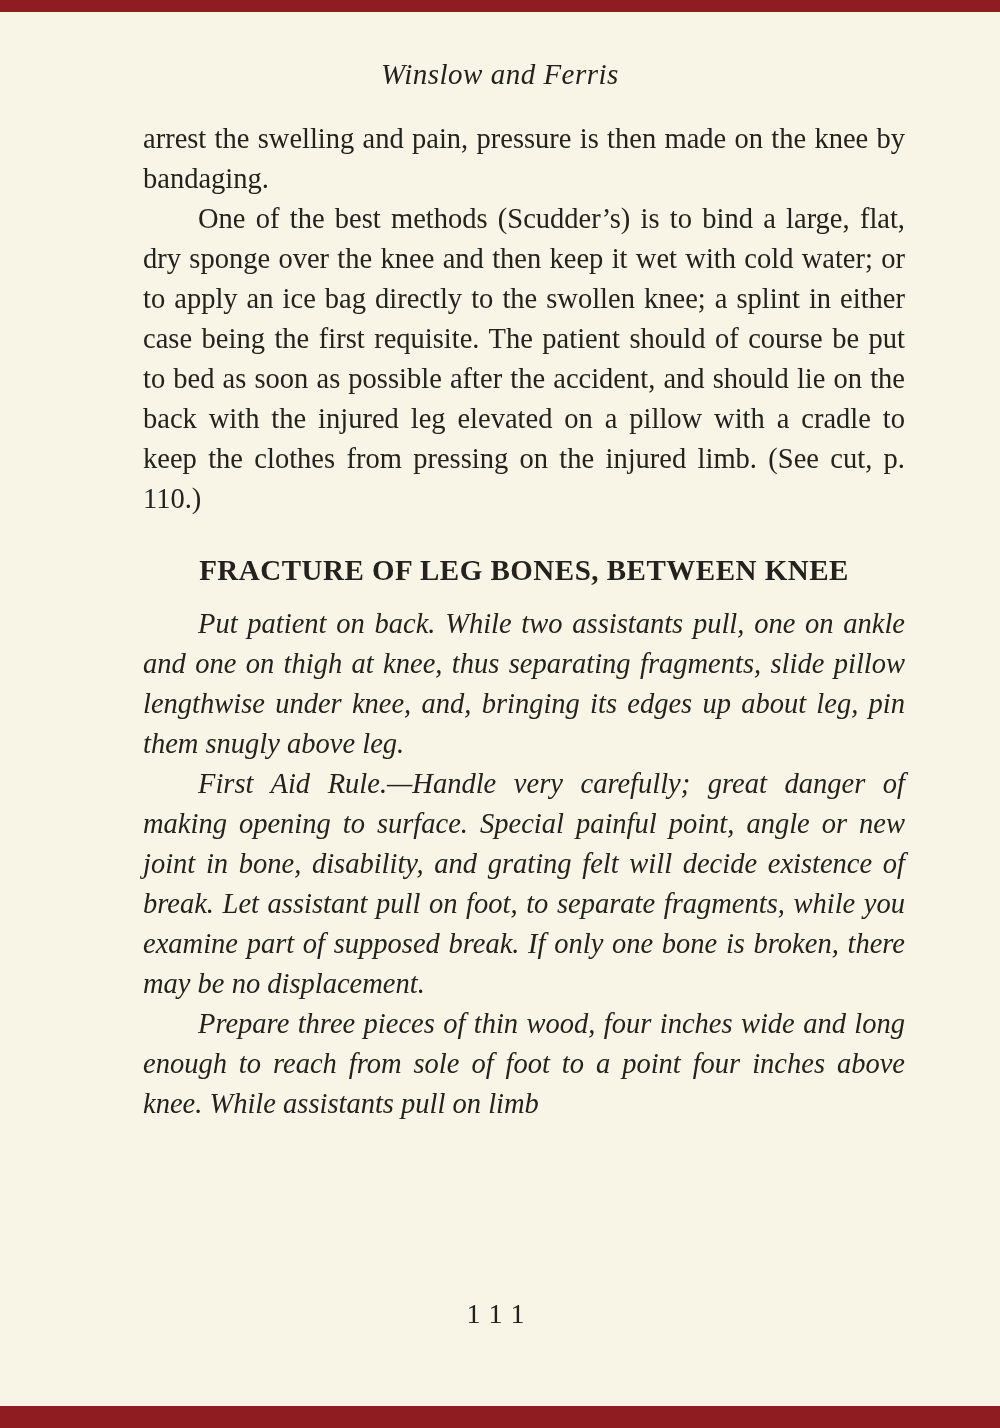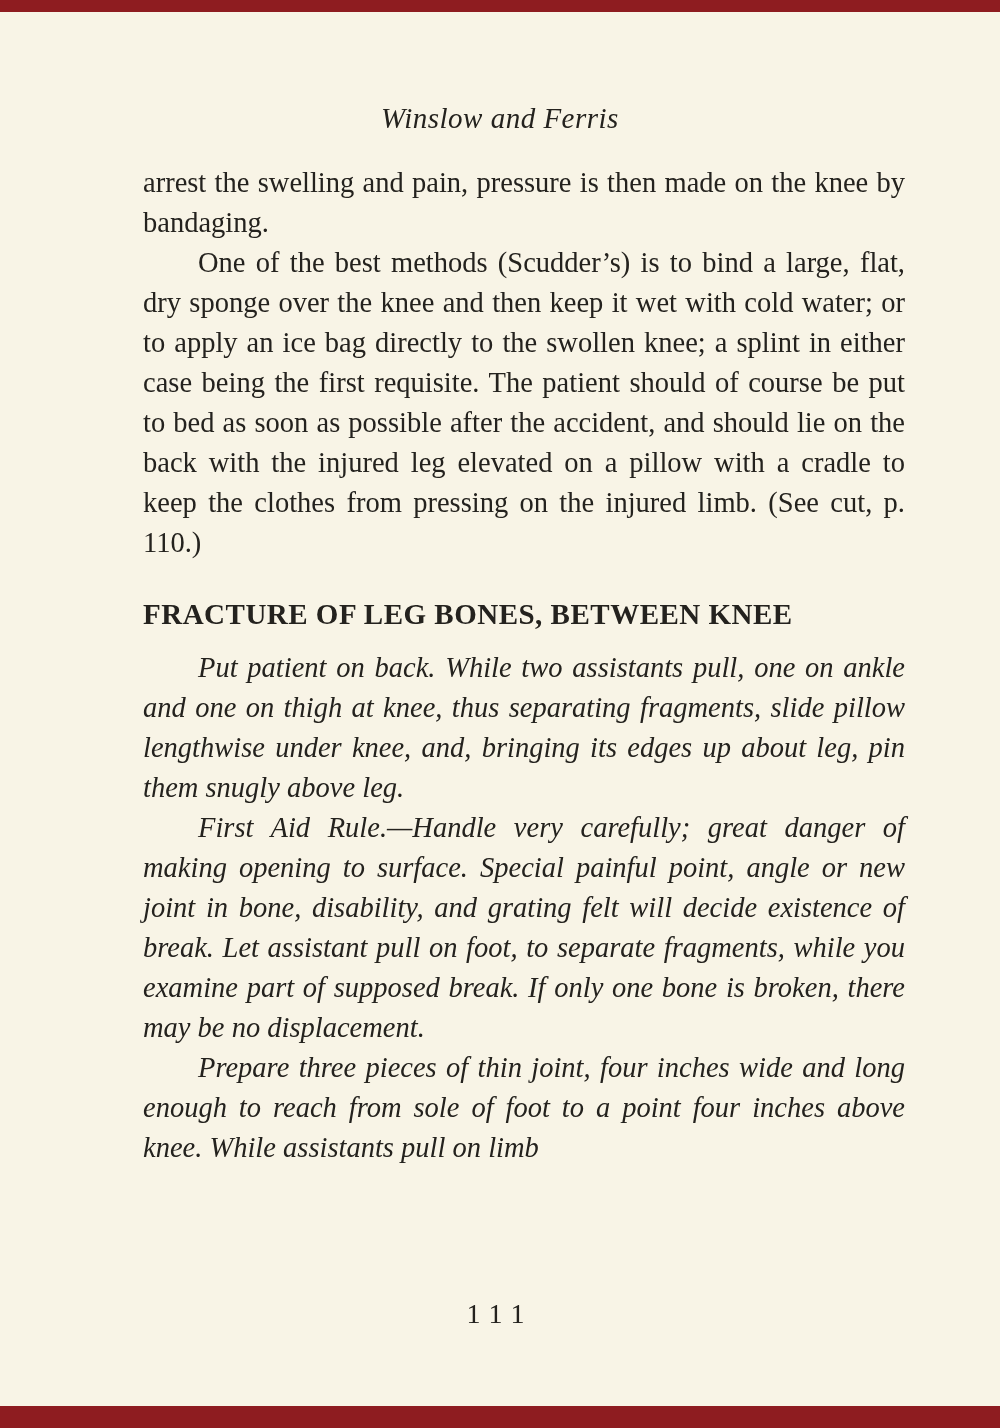--- a/index.html
+++ b/index.html
@@ -24,21 +24,20 @@
   .edge-top { top: 0; height: 12px; }
   .edge-bottom { bottom: 0; height: 22px; }
 
   .running-header {
     padding-top: 58px;
     text-align: center;
     font-style: italic;
     font-size: 29px;
     letter-spacing: 0.5px;
     color: #24221e;
-    margin-top: 44px;
   }
 
   .page-body {
     margin: 28px auto 0 143px;
     width: 762px;
     font-size: 28.5px;
     line-height: 40px;
     text-align: justify;
   }
 
@@ -47,21 +46,21 @@
     text-indent: 55px;
   }
   .para.noindent { text-indent: 0; }
   .para.italic { font-style: italic; }
 
   .heading {
     font-weight: bold;
     font-size: 29px;
     line-height: 39px;
     margin: 32px 0 14px 0;
-    text-align: left;
+    text-align: center;
     letter-spacing: 0.5px;
   }
   .heading .heading-line1 { display: block; }
   .heading .heading-line2 { display: block; padding-left: 100px; }
 
   .page-number {
     position: absolute;
     bottom: 98px;
     left: 0;
     width: 100%;
@@ -79,18 +78,18 @@
 <div class="running-header">Winslow and Ferris</div>
 
 <div class="page-body">
     <p class="para noindent">arrest the swelling and pain, pressure is then made on the knee by bandaging.</p>
     <p class="para">One of the best methods (Scudder’s) is to bind a large, flat, dry sponge over the knee and then keep it wet with cold water; or to apply an ice bag directly to the swollen knee; a splint in either case being the first requisite.  The patient should of course be put to bed as soon as possible after the accident, and should lie on the back with the injured leg elevated on a pillow with a cradle to keep the clothes from pressing on the injured limb.  (See cut, p. 110.)</p>
     <h2 class="heading">
       <span class="heading-line1">FRACTURE OF LEG BONES, BETWEEN KNEE</span>
     </h2>
     <p class="para italic">Put patient on back.  While two assistants pull, one on ankle and one on thigh at knee, thus separating fragments, slide pillow lengthwise under knee, and, bringing its edges up about leg, pin them snugly above leg.</p>
     <p class="para italic">First Aid Rule.—Handle very carefully; great danger of making opening to surface.  Special painful point, angle or new joint in bone, disability, and grating felt will decide existence of break.  Let assistant pull on foot, to separate fragments, while you examine part of supposed break.  If only one bone is broken, there may be no displacement.</p>
-    <p class="para italic">Prepare three pieces of thin joint, four inches wide and long enough to reach from sole of foot to a point four inches above knee.  While assistants pull on limb</p>
+    <p class="para italic">Prepare three pieces of thin wood, four inches wide and long enough to reach from sole of foot to a point four inches above knee.  While assistants pull on limb</p>
   </div>
 
 <div class="page-number">111</div>
 
 <div class="edge-bar edge-bottom"></div>
 
 </body></html>

